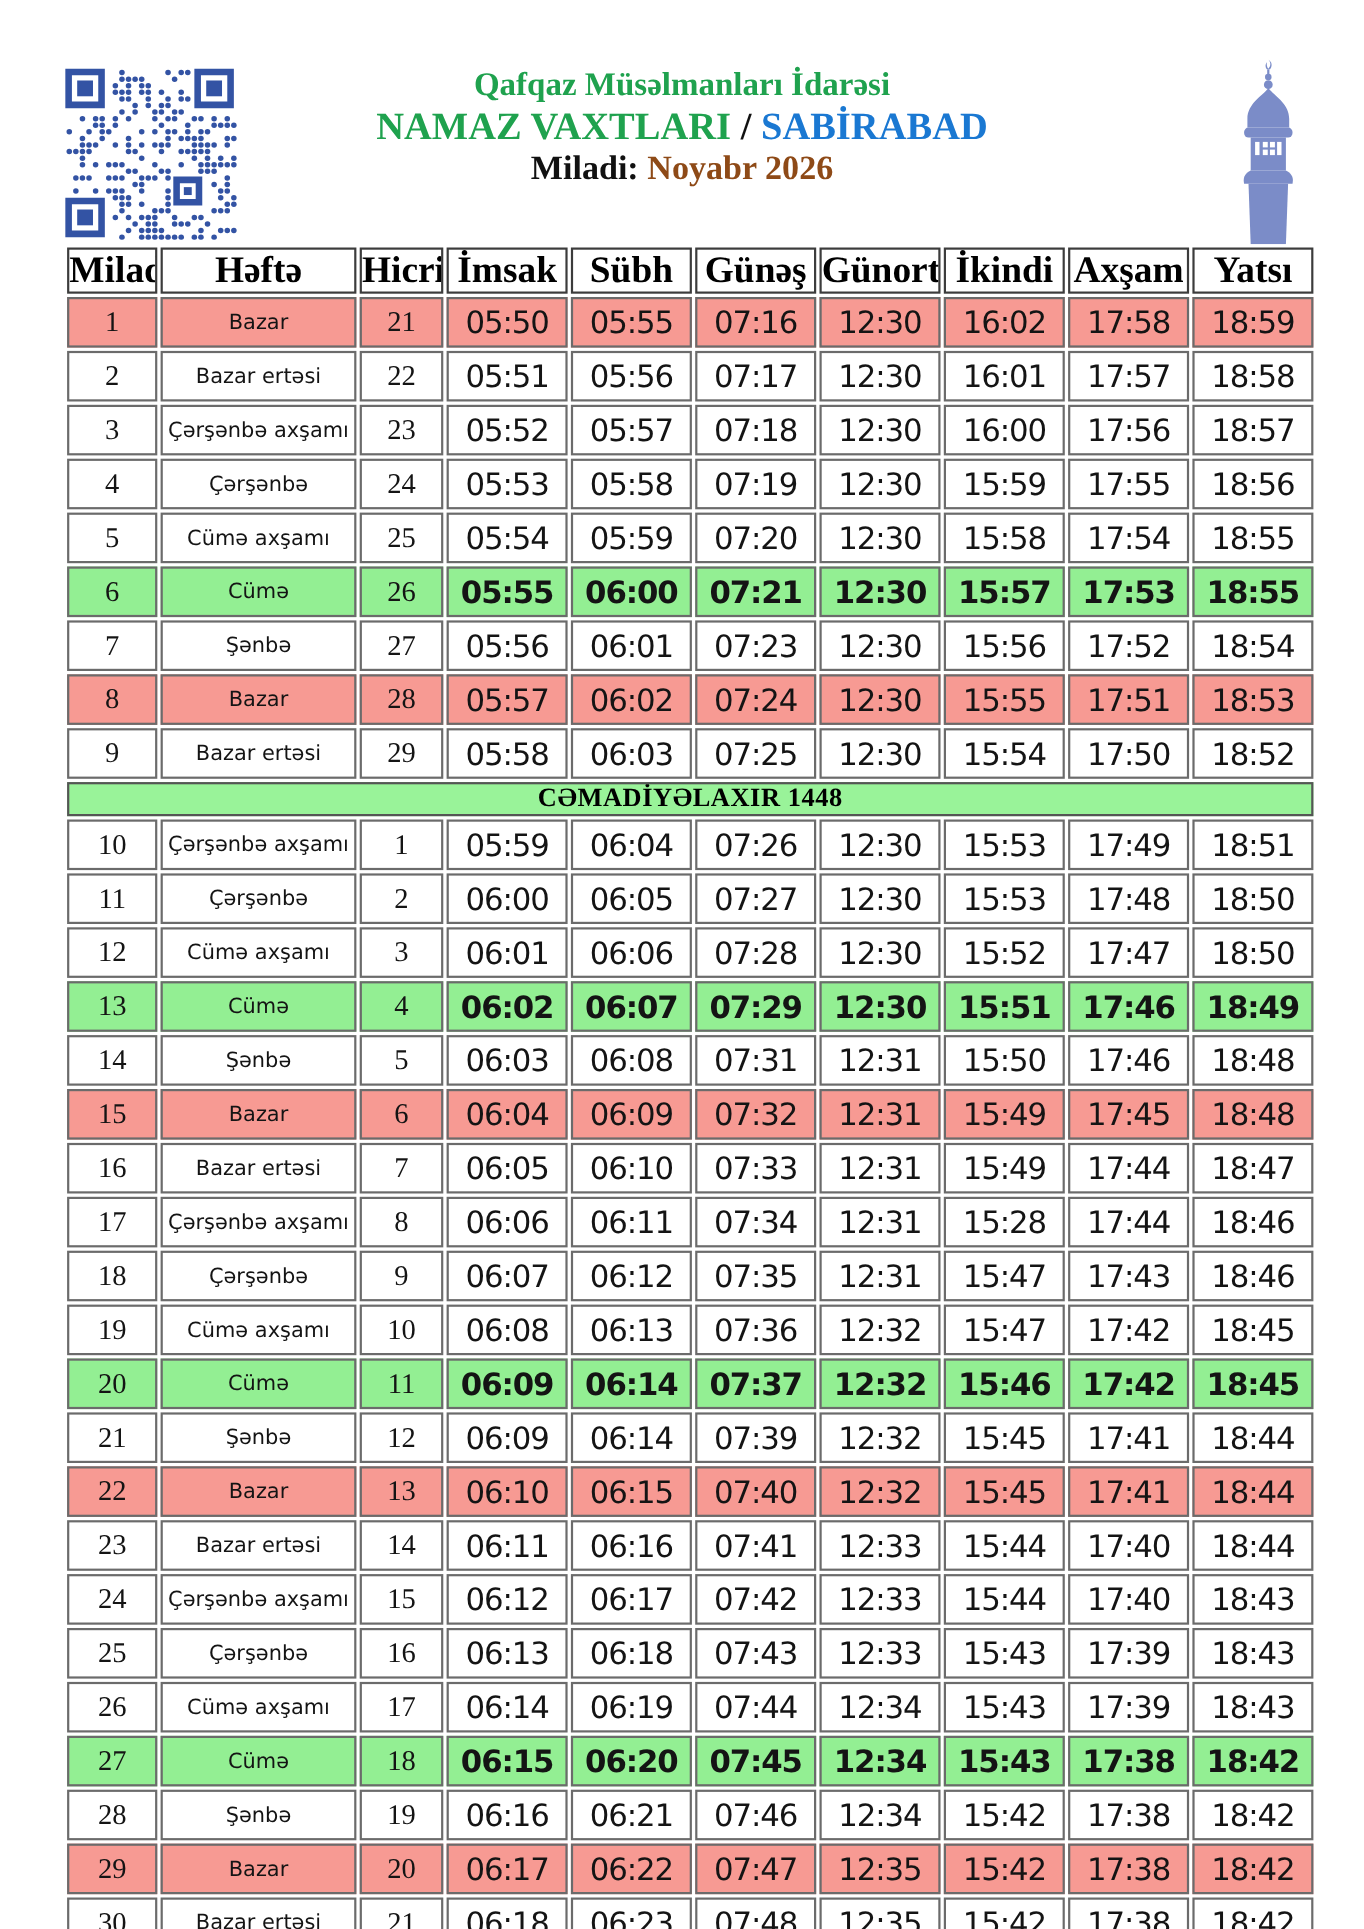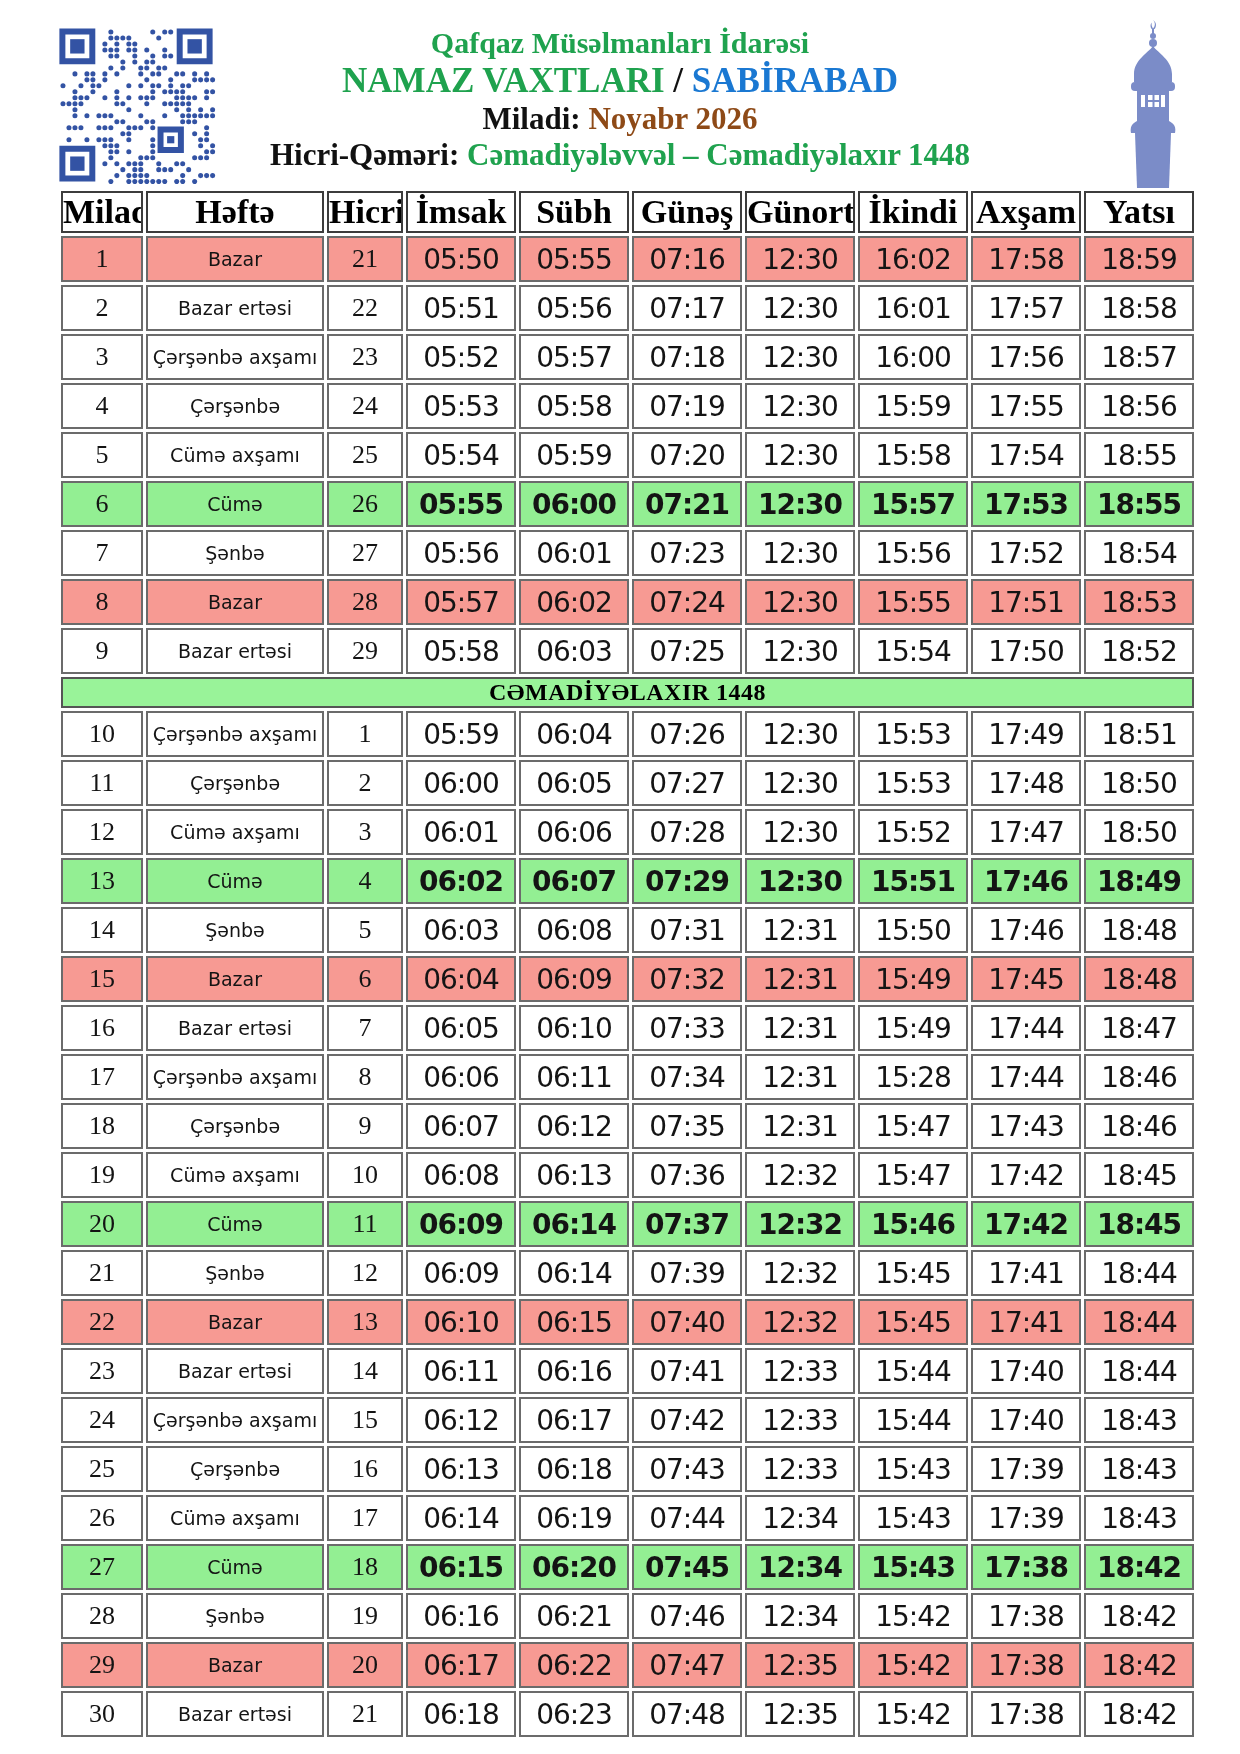--- a/index.html
+++ b/index.html
@@ -22,20 +22,21 @@
     background:#ffffff;
     font-family:"Liberation Serif", serif;
     overflow:hidden;
   }
   
   .header{
     position:relative;
     height:188px;
     padding-top:26px;
     box-sizing:border-box;
+    margin-top:34px;
   }
   .qr{
     position:absolute;
     left:56px; top:26px;
     width:160px; height:158px;
   }
   .minaret{
     position:absolute;
     right:56px; top:20px;
     width:62px; height:168px;
@@ -338,21 +339,20 @@
           <circle cx="100" cy="130" r="2.1"></circle>
           <circle cx="105" cy="130" r="2.1"></circle>
           <circle cx="115" cy="130" r="2.1"></circle>
         </g>
     </svg>
 
     <div class="titles">
       <div class="t1">Qafqaz Müsəlmanları İdarəsi</div>
       <div class="t2"><span class="left">NAMAZ VAXTLARI</span><span class="sep"> / </span><span class="right">SABİRABAD</span></div>
       <div class="t3"><span>Miladi: </span><span class="val">Noyabr 2026</span></div>
-      <div class="t4"><span>Hicri-Qəməri: </span><span class="val">Cəmadiyələvvəl – Cəmadiyəlaxır 1448</span></div>
     </div>
 
     <svg class="minaret" viewBox="0 0 62 168" aria-hidden="true">
       <g fill="#7b8cc8">
 
         <path d="M31 0 C33.5 2.5 33.5 6 31 8.5 C29.7 7 29.3 4.5 29.8 2.6 C28 4.6 28.2 7.3 29.6 9 L32.6 9 C34.8 6.2 34.5 2.2 31 0 Z"></path>
         <rect x="30" y="9" width="2" height="5"></rect>
         <circle cx="31" cy="16" r="3"></circle>
         <circle cx="31" cy="23" r="4"></circle>
 

